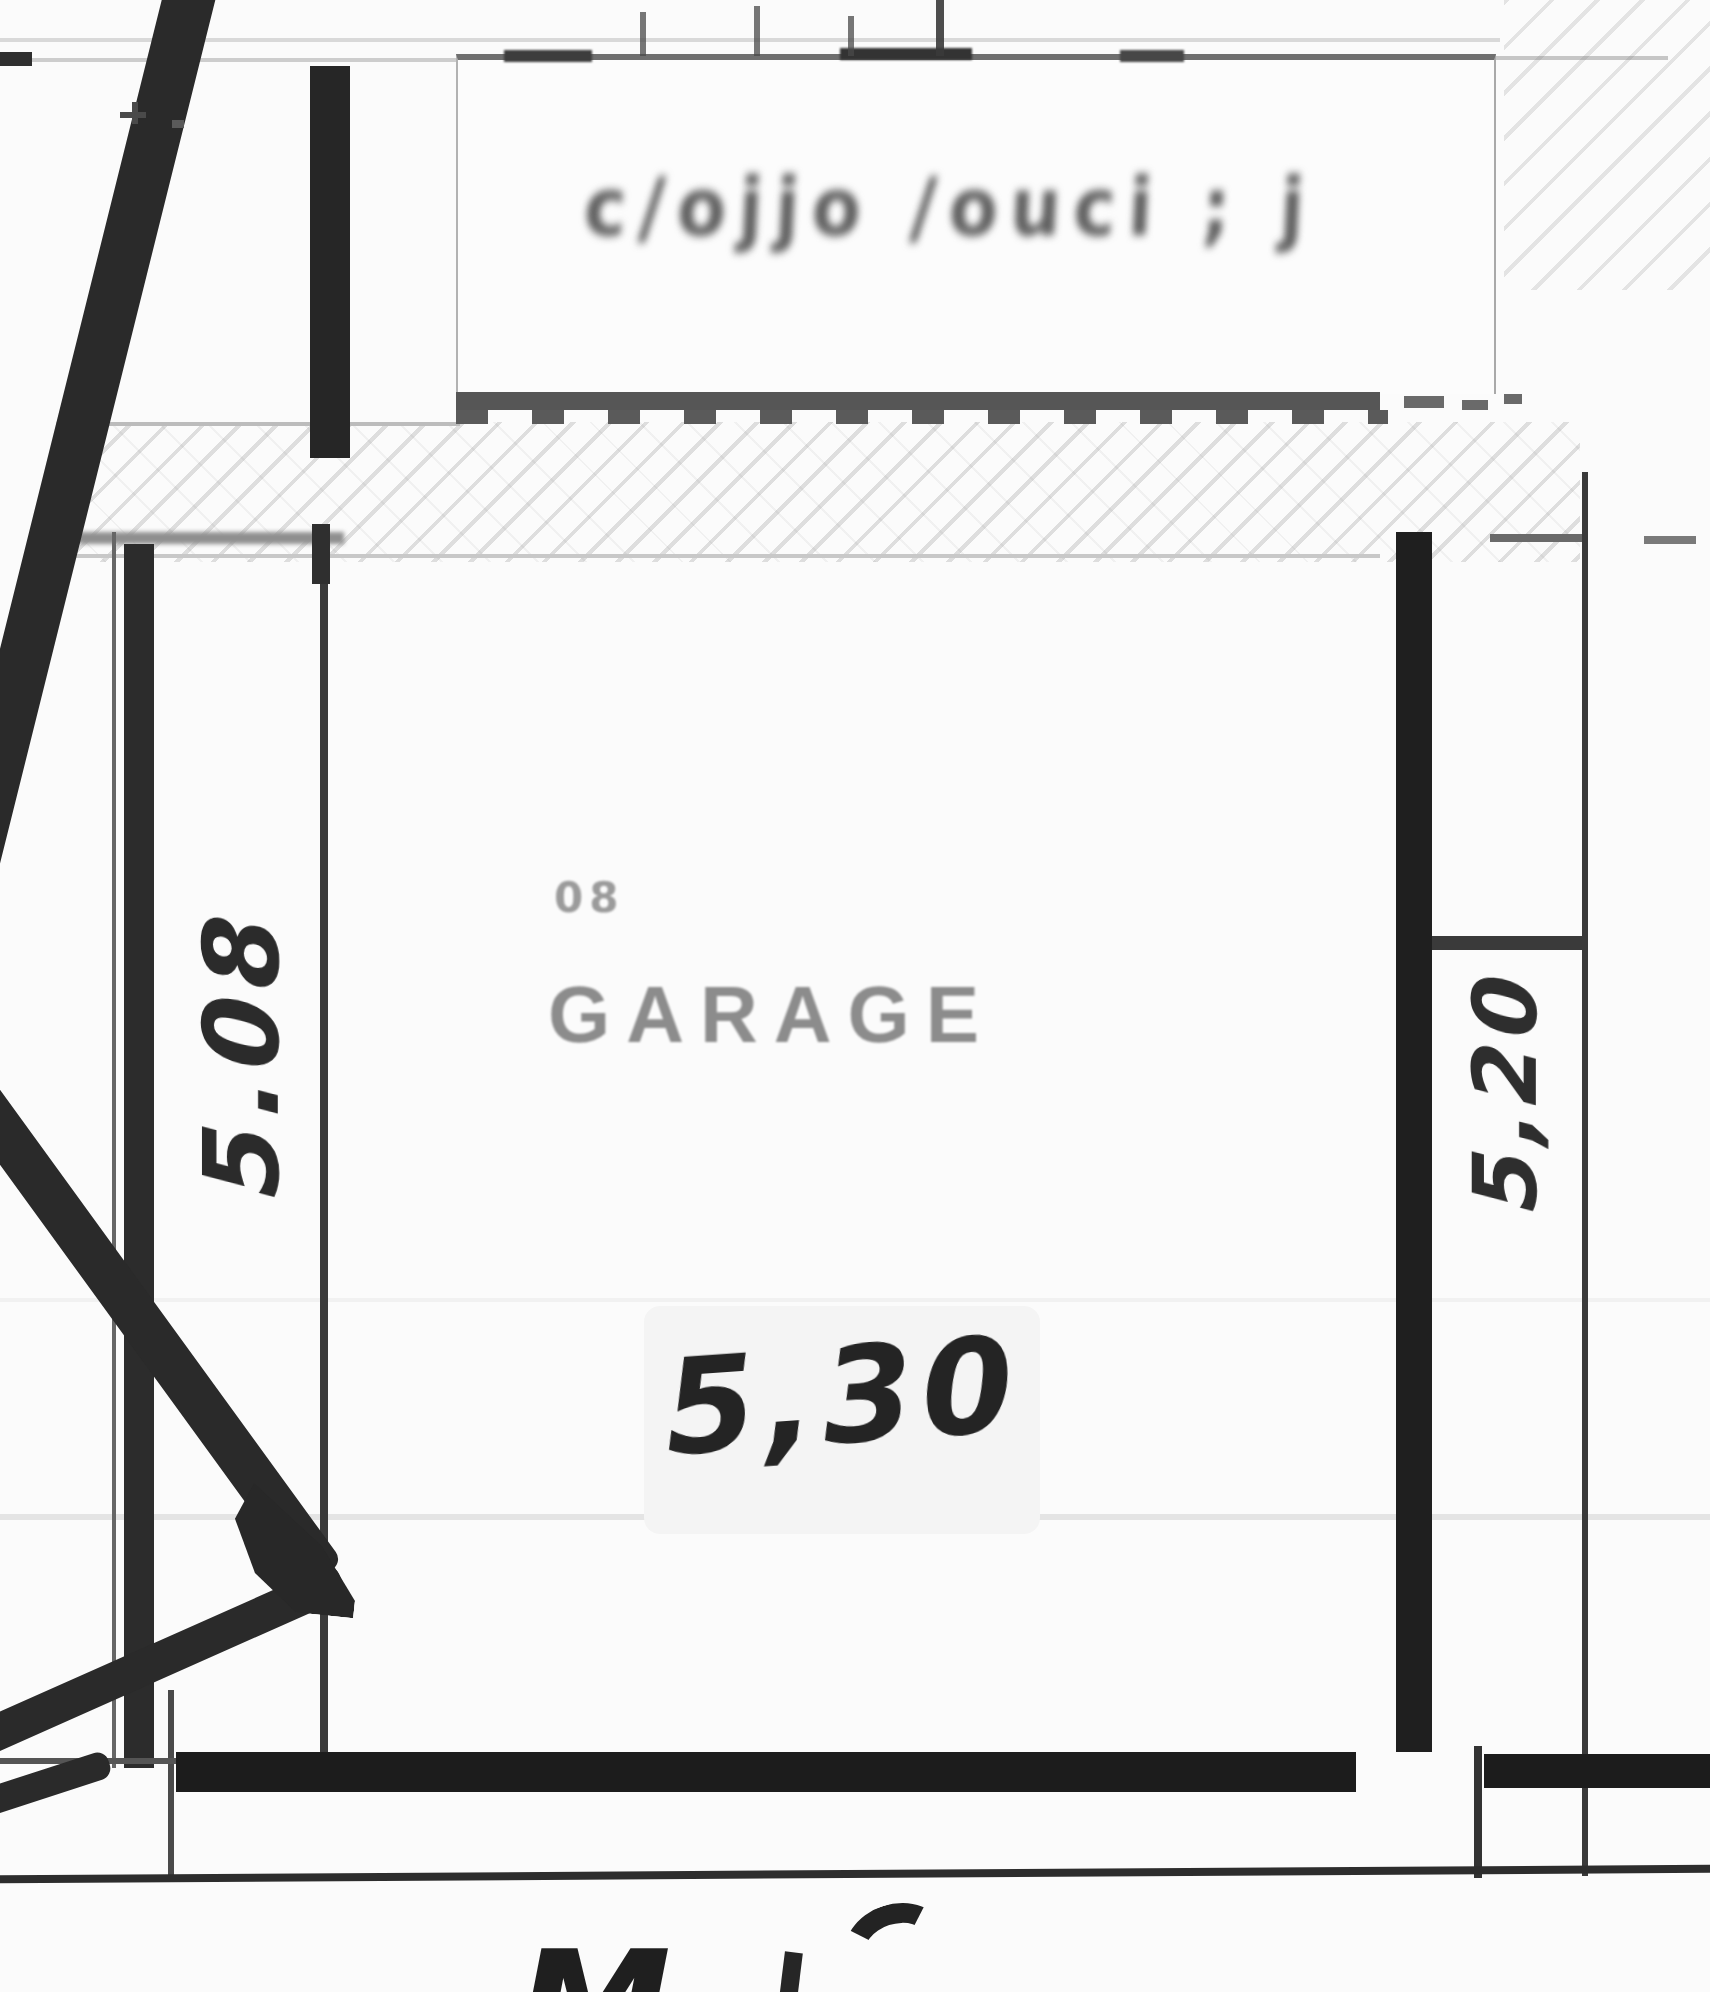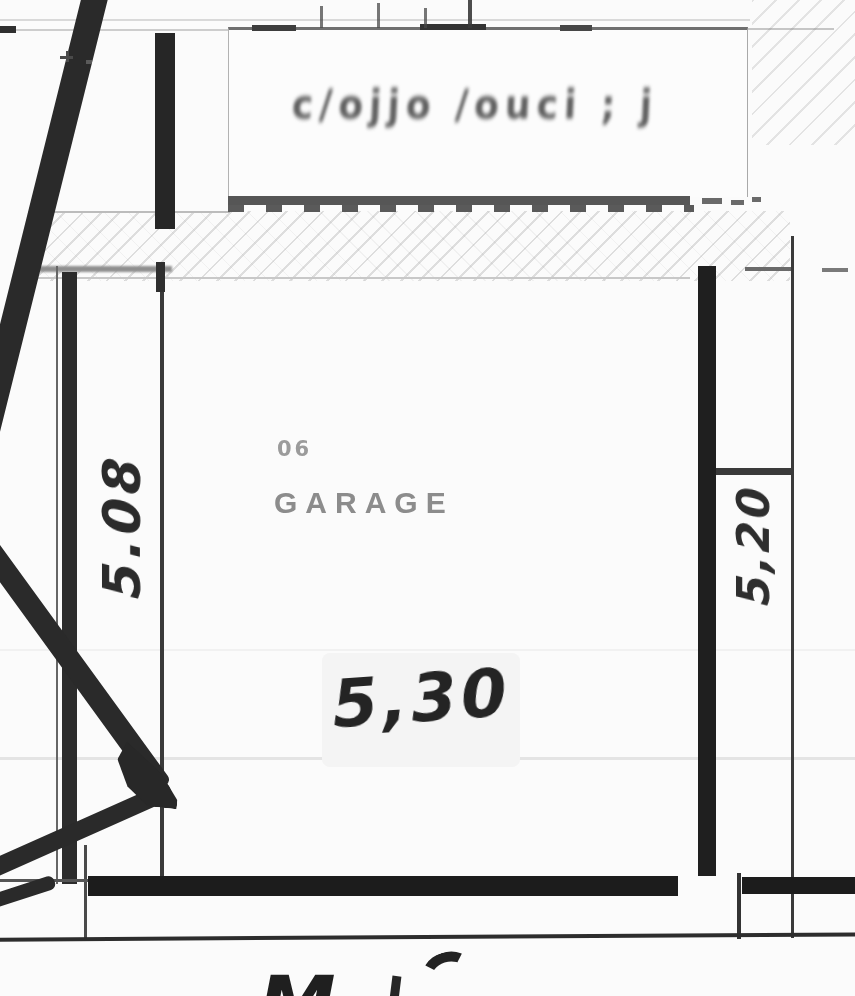--- a/index.html
+++ b/index.html
@@ -95,21 +95,21 @@
   .mark-plus-h{left:60px;top:56px;width:13px;height:3px;background:#4a4a4a;}
   .mark-plus-v{left:66px;top:51px;width:3px;height:11px;background:#4a4a4a;}
   .mark-dot{left:86px;top:60px;width:6px;height:4px;background:#5a5a5a;}
 
   
   .room-number{
     left:277px;top:437px;font-size:21px;font-weight:700;letter-spacing:3px;
     color:#9b9b9b;filter:blur(.4px);
   }
   .room-name{
-    left:274px;top:486px;font-size:30px;font-weight:600;letter-spacing:8px;
+    left:274px;top:486px;font-size:40px;font-weight:600;letter-spacing:8px;
     color:#8c8c8c;filter:blur(.5px);font-family:"Liberation Sans",sans-serif;
   }
   .room-area{
     left:299px;top:546px;font-size:26px;font-weight:700;letter-spacing:3px;
     color:#8f8f8f;filter:blur(.8px);
   }
 
   
   .hand{color:#242424;font-style:italic;font-weight:600;white-space:nowrap;}
   .dim-bottom-bg{left:322px;top:653px;width:198px;height:114px;background:#f4f4f4;border-radius:8px;}
@@ -193,21 +193,21 @@
   <div class="diag diag-a"></div>
   <div class="diag diag-b"></div>
   <div class="diag diag-c"></div>
   <div class="diag diag-c2"></div>
   <div class="diag-blob"></div>
   <div class="mark-dash-tl"></div>
   <div class="mark-plus-h"></div>
   <div class="mark-plus-v"></div>
   <div class="mark-dot"></div>
 
-  <div class="room-number">06</div>
+  <div class="room-number">08</div>
   <div class="room-name">GARAGE</div>
 
   <div class="dim-bottom-bg"></div>
   <div class="hand dim-bottom">5,30</div>
   <div class="hand dim-left">5.08</div>
   <div class="hand dim-right">5,20</div>
 
   <div class="bottom-caption">
     <div class="letter-m">M</div>
     <div class="stroke-t"></div>

